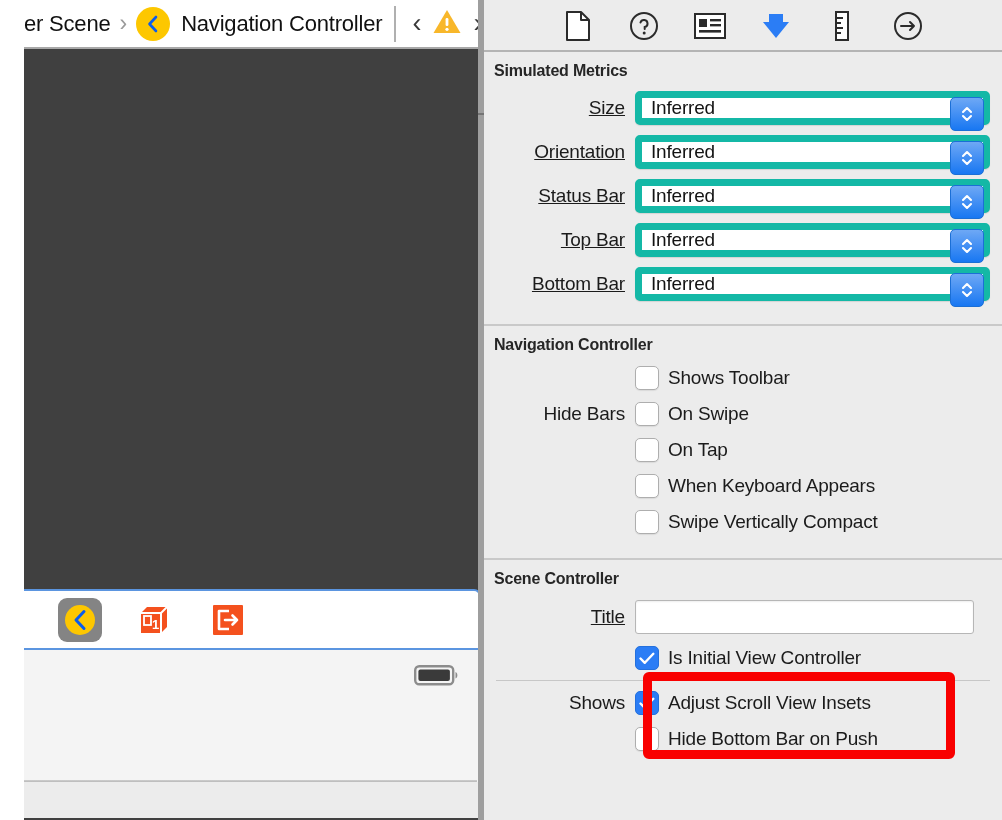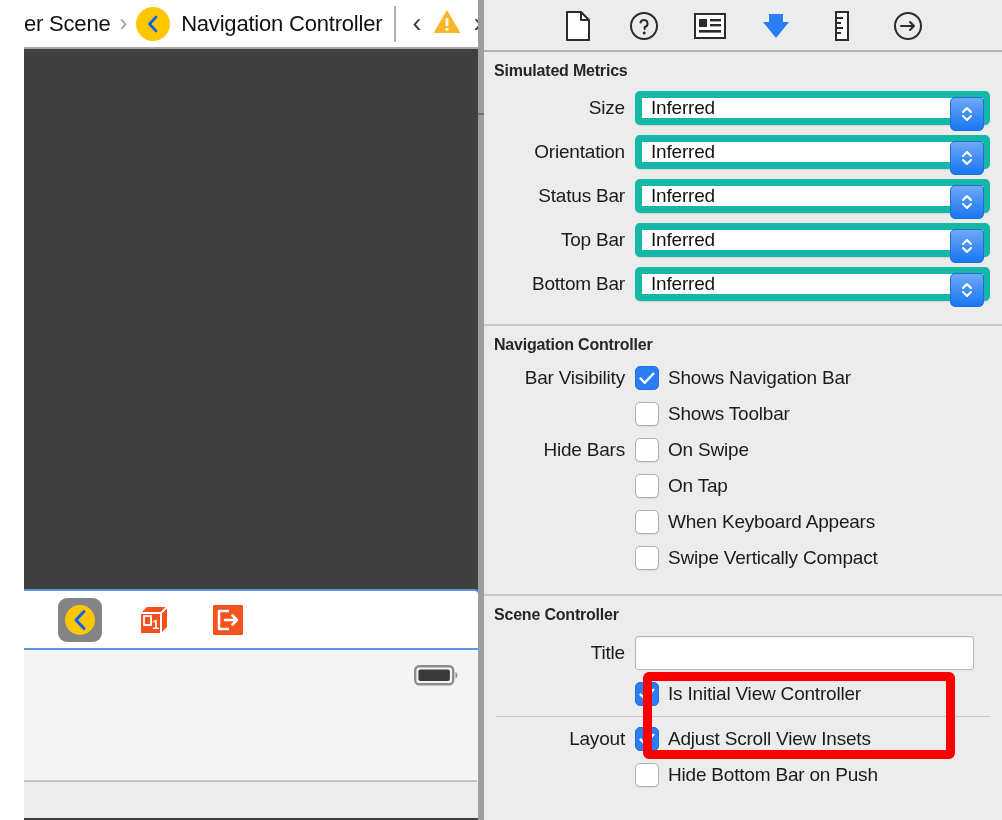--- a/index.html
+++ b/index.html
@@ -222,20 +222,21 @@
   }
   .row-label {
     width: 151px;
     text-align: right;
     font-size: 19px;
     color: #1b1b1b;
     padding-right: 10px;
     box-sizing: border-box;
     flex: 0 0 auto;
     letter-spacing: -0.2px;
+    text-decoration: underline;
   }
 
   
   .popup {
     position: relative;
     flex: 1 1 auto;
     height: 34px;
     background: #ffffff;
     border: 7px solid #14b8a6;
     border-radius: 5px;
@@ -537,29 +538,20 @@
       </div>
 
       <div style="height:18px"></div>
     </div>
 
     <div class="section-rule"></div>
 
     <div class="section">
       <div class="section-title">Navigation Controller</div>
 
-      <div class="check-row">
-        <span class="check-label-left">Bar Visibility</span>
-        <span class="cbox on">
-          <svg width="16" height="13" viewBox="0 0 16 13" aria-hidden="true">
-              <path d="M1.5 6.5 L5.8 10.8 L14.3 1.8" fill="none" stroke="#ffffff" stroke-width="2.4" stroke-linecap="round" stroke-linejoin="round"></path>
-            </svg>
-        </span>
-        <span class="check-text">Shows Navigation Bar</span>
-      </div>
 
       <div class="check-row">
         <span class="check-label-left"></span>
         <span class="cbox off"></span>
         <span class="check-text">Shows Toolbar</span>
       </div>
 
       <div class="check-row">
         <span class="check-label-left">Hide Bars</span>
         <span class="cbox off"></span>
@@ -603,21 +595,21 @@
           <svg width="16" height="13" viewBox="0 0 16 13" aria-hidden="true">
               <path d="M1.5 6.5 L5.8 10.8 L14.3 1.8" fill="none" stroke="#ffffff" stroke-width="2.4" stroke-linecap="round" stroke-linejoin="round"></path>
             </svg>
         </span>
         <span class="check-text">Is Initial View Controller</span>
       </div>
 
       <div class="inner-rule"></div>
 
       <div class="check-row">
-        <span class="check-label-left">Layout</span>
+        <span class="check-label-left">Shows</span>
         <span class="cbox on">
           <svg width="16" height="13" viewBox="0 0 16 13" aria-hidden="true">
               <path d="M1.5 6.5 L5.8 10.8 L14.3 1.8" fill="none" stroke="#ffffff" stroke-width="2.4" stroke-linecap="round" stroke-linejoin="round"></path>
             </svg>
         </span>
         <span class="check-text">Adjust Scroll View Insets</span>
       </div>
 
       <div class="check-row">
         <span class="check-label-left"></span>

